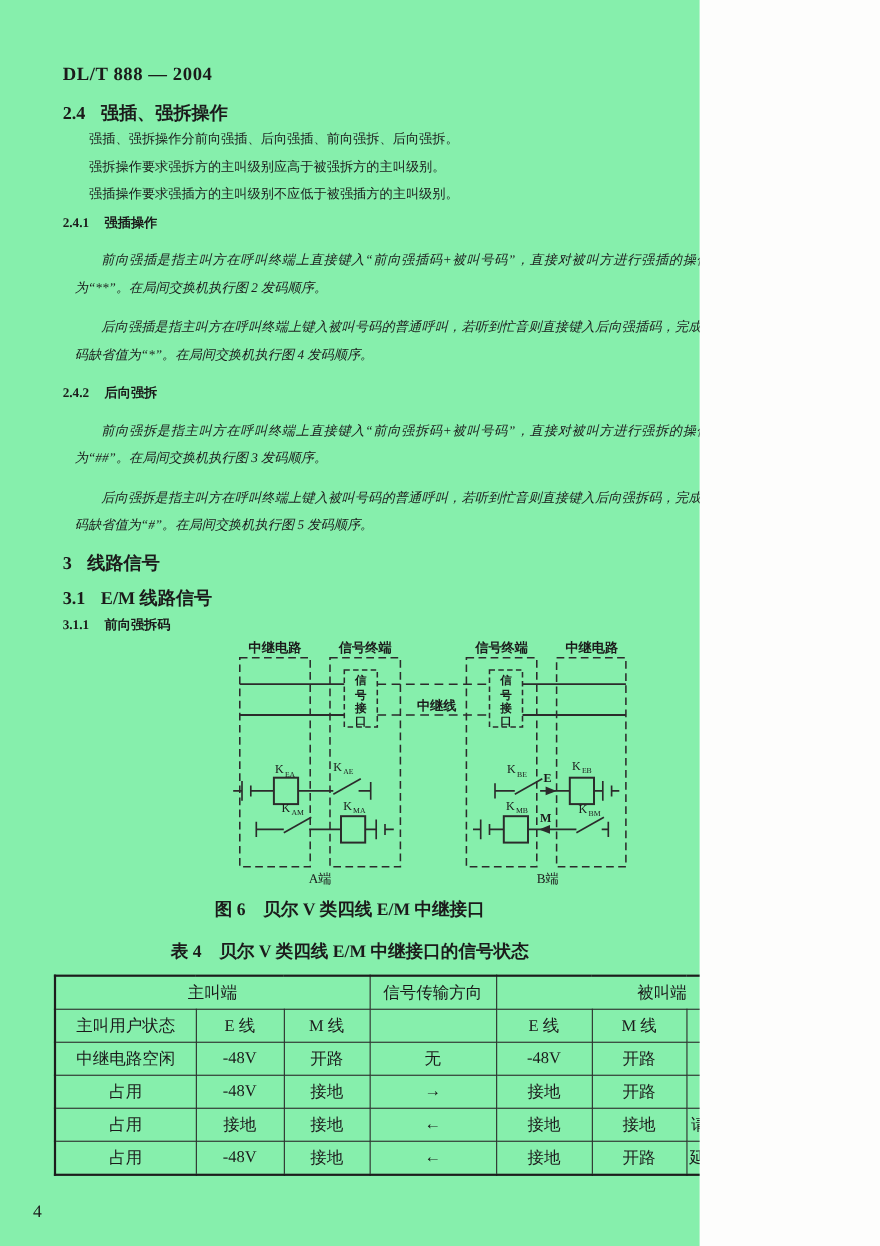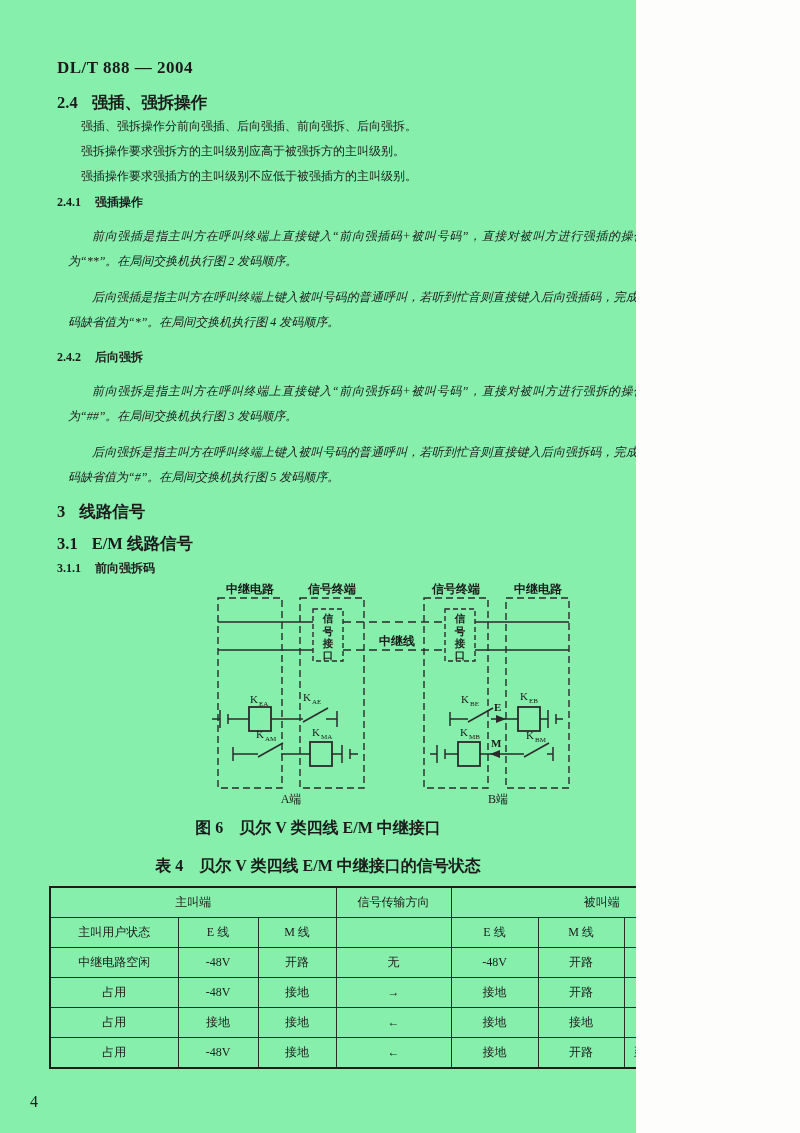--- a/index.html
+++ b/index.html
@@ -17,21 +17,21 @@
   .line{font-size:12px;line-height:25px;text-indent:2em;}
   .para{font-size:12px;line-height:25px;text-indent:2em;text-align:justify;margin:11px;width:691px;font-style:italic;}
   .sec-gap{margin-top:6px;}
   .sec-gap2{margin-top:10px;}
   .figure-svg{display:block;margin-top:2px;}
   .fig-caption{text-align:center;font-weight:bold;font-size:16px;line-height:22px;margin-top:4px;}
   .tbl-title{text-align:center;font-weight:bold;font-size:16px;line-height:22px;margin:16px 0 9px 0;}
   table.sig{border-collapse:collapse;table-layout:fixed;width:703px;margin-left:49px;
     border:2.5px solid #1c1c1c;}
   table.sig td{border:1px solid #2b2b2b;text-align:center;vertical-align:middle;
-    font-size:12px;height:29px;padding:0 2px;overflow:hidden;white-space:nowrap;}
+    font-size:15px;height:29px;padding:0 2px;overflow:hidden;white-space:nowrap;}
   .page-num{font-size:16px;margin:24px 0 0 30px;}
   svg text{fill:#1b1b1b;font-family:"Liberation Serif","DejaVu Serif",serif;}
   .zl{font-size:12px;font-weight:bold;}
   .vc{font-size:10.5px;font-weight:bold;}
   .tk{font-size:12px;font-weight:bold;}
   .rk{font-size:11px;}
   .rs{font-size:7px;}
   .wl{font-size:11px;font-weight:bold;}
   .el{font-size:12px;}
 </style>

